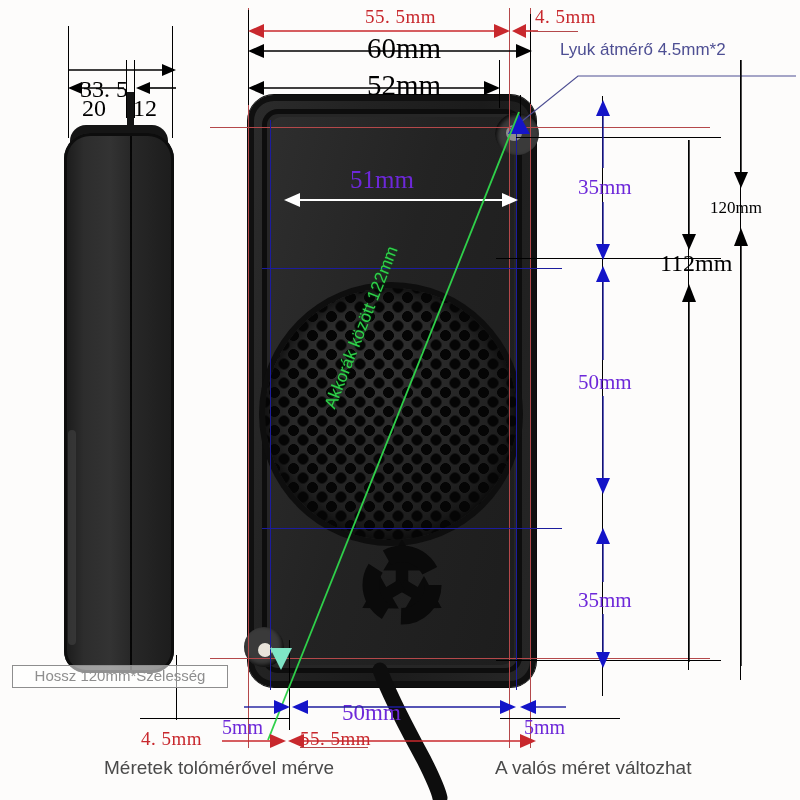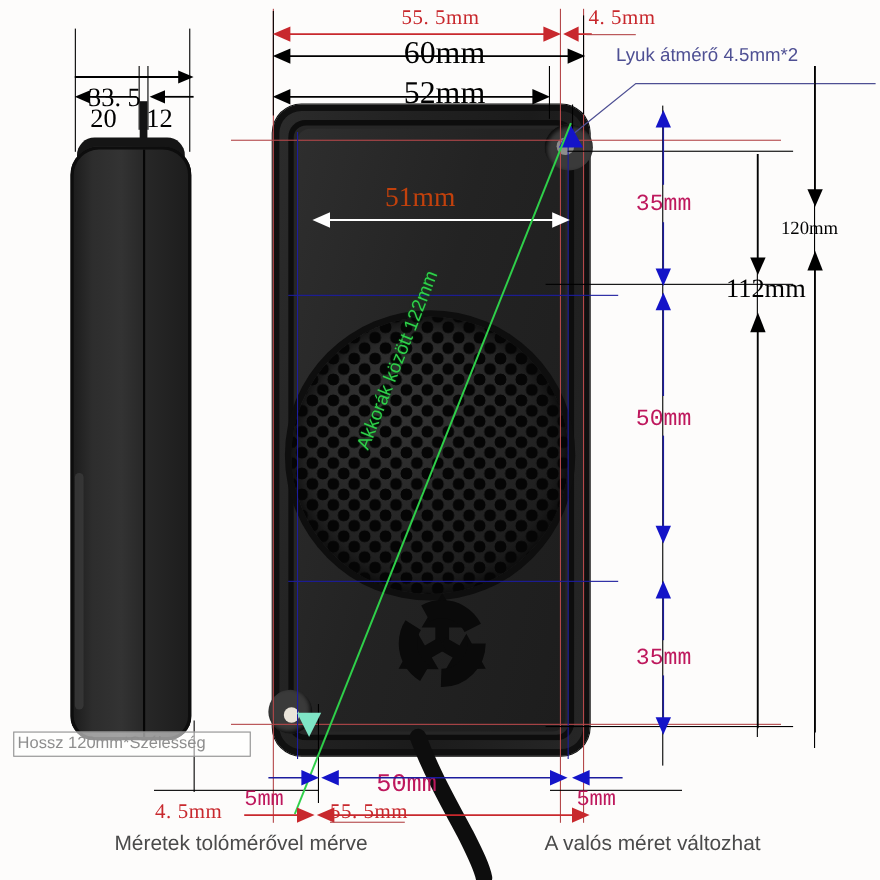--- a/index.html
+++ b/index.html
@@ -4,26 +4,26 @@
 <style>
   html,body{margin:0;padding:0;background:#fdfcfb;}
   body{width:800px;height:800px;position:relative;overflow:hidden;
        font-family:"Liberation Serif",serif;}
   .canvas{position:absolute;inset:0;width:800px;height:800px;}
   .abs{position:absolute;}
 
   
   .dim-red{color:#c8282d;font-family:"Liberation Serif",serif;font-size:19px;letter-spacing:.5px;white-space:nowrap;}
   .dim-blk{color:#000;font-family:"Liberation Serif",serif;white-space:nowrap;}
-  .dim-blue{color:#be185d;font-family:Liberation Mono, monospace;font-size:21px;white-space:nowrap;text-align:center;}
-  .dim-white{color:#c2410c;font-family:"Liberation Serif",serif;font-size:22px;white-space:nowrap;}
+  .dim-blue{color:#6d28d9;font-family:Liberation Serif, serif;font-size:21px;white-space:nowrap;text-align:center;}
+  .dim-white{color:#6d28d9;font-family:"Liberation Serif",serif;font-size:22px;white-space:nowrap;}
   .lbl-purple{color:#4e4f93;font-family:"Liberation Sans",sans-serif;font-size:17px;white-space:nowrap;}
   .cap-grey{color:#4a4a4a;font-family:"Liberation Sans",sans-serif;font-size:19px;white-space:nowrap;}
   .note-box{color:#8e8e8e;font-family:"Liberation Sans",sans-serif;font-size:15px;
-            border:1px solid #8e8e8e;line-height:1.25;padding:1px 3px;background:rgba(255,255,255,.55);}
+            border:1px solid #8e8e8e;line-height:1.25;padding:1px 3px;background:rgba(255,255,255,.55);text-align:center;}
   .grn{color:#2fd04a;font-family:"Liberation Sans",sans-serif;font-size:17px;white-space:nowrap;
        text-shadow:0 0 2px #0b5c19;}
 
   
   .front-shell{
     position:absolute;left:248px;top:95px;width:288px;height:592px;
     border-radius:26px;
     background:linear-gradient(100deg,#2c2c2c 0%,#222 30%,#1b1b1b 60%,#272727 100%);
     box-shadow:inset 0 0 0 6px #101010, 0 0 0 1px #0b0b0b;
   }

